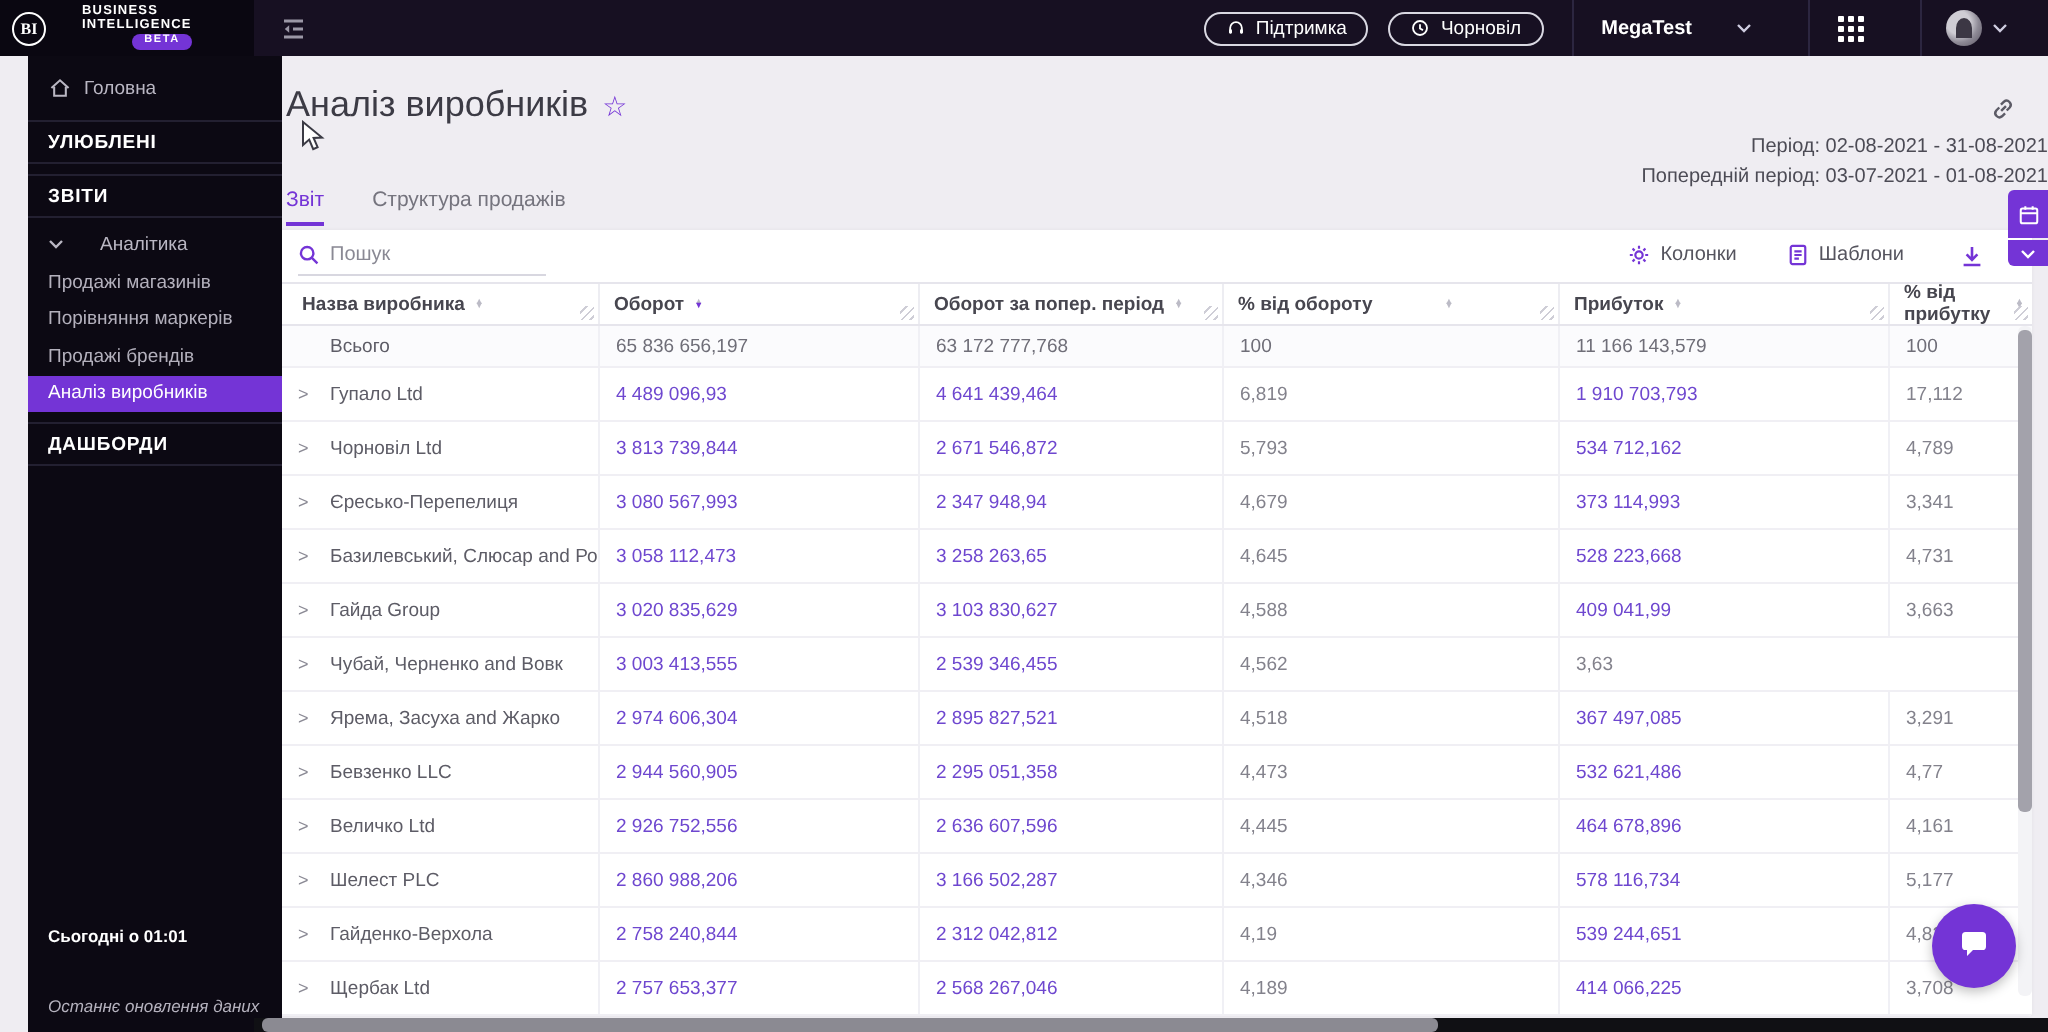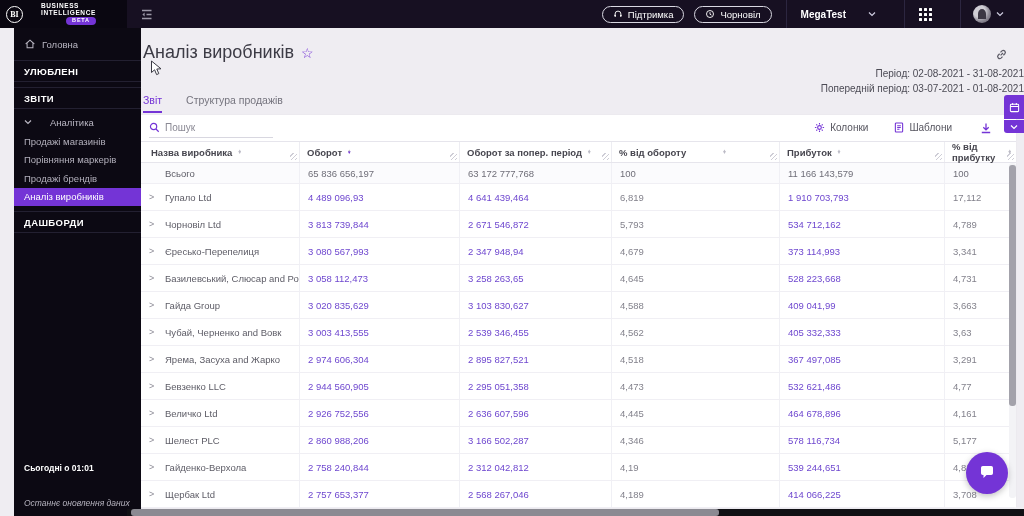--- a/index.html
+++ b/index.html
@@ -405,21 +405,20 @@
   </div>
 
   <div class="trow">
     <div class="cell name">
       <span class="chev">&gt;</span>
       <span>Чубай, Черненко and Вовк</span>
     </div>
     <div class="cell purple">3 003 413,555</div>
     <div class="cell purple">2 539 346,455</div>
     <div class="cell gray">4,562</div>
-    <div class="cell purple">405 332,333</div>
     <div class="cell gray">3,63</div>
   </div>
 
   <div class="trow">
     <div class="cell name">
       <span class="chev">&gt;</span>
       <span>Ярема, Засуха and Жарко</span>
     </div>
     <div class="cell purple">2 974 606,304</div>
     <div class="cell purple">2 895 827,521</div>

